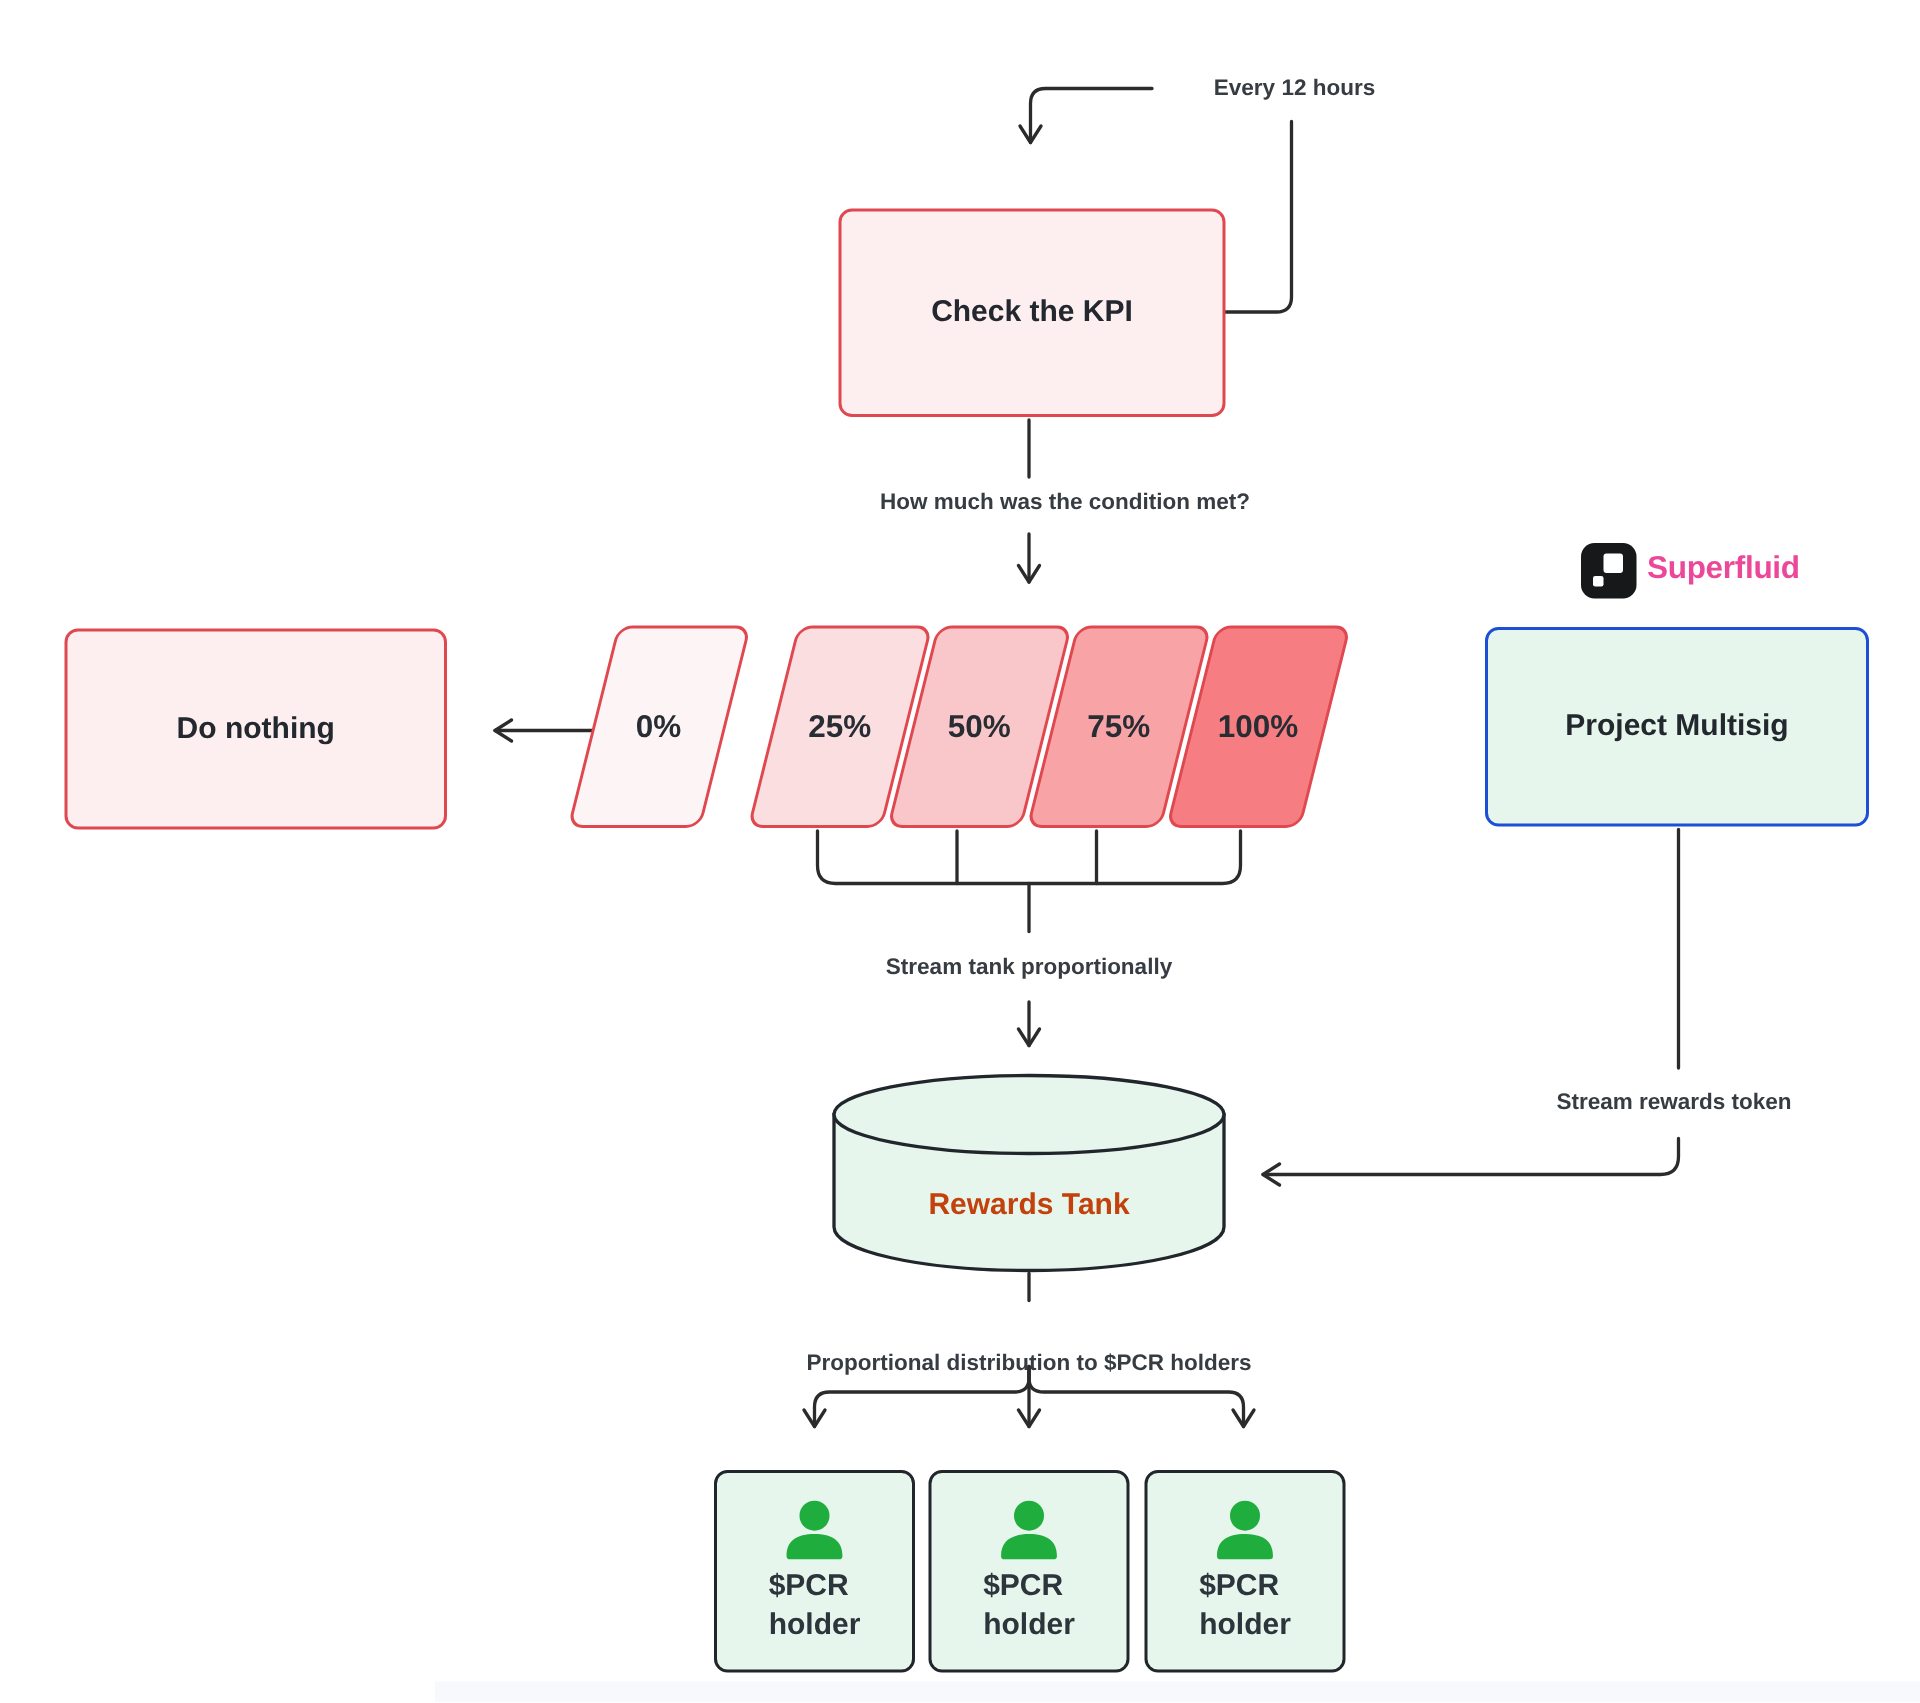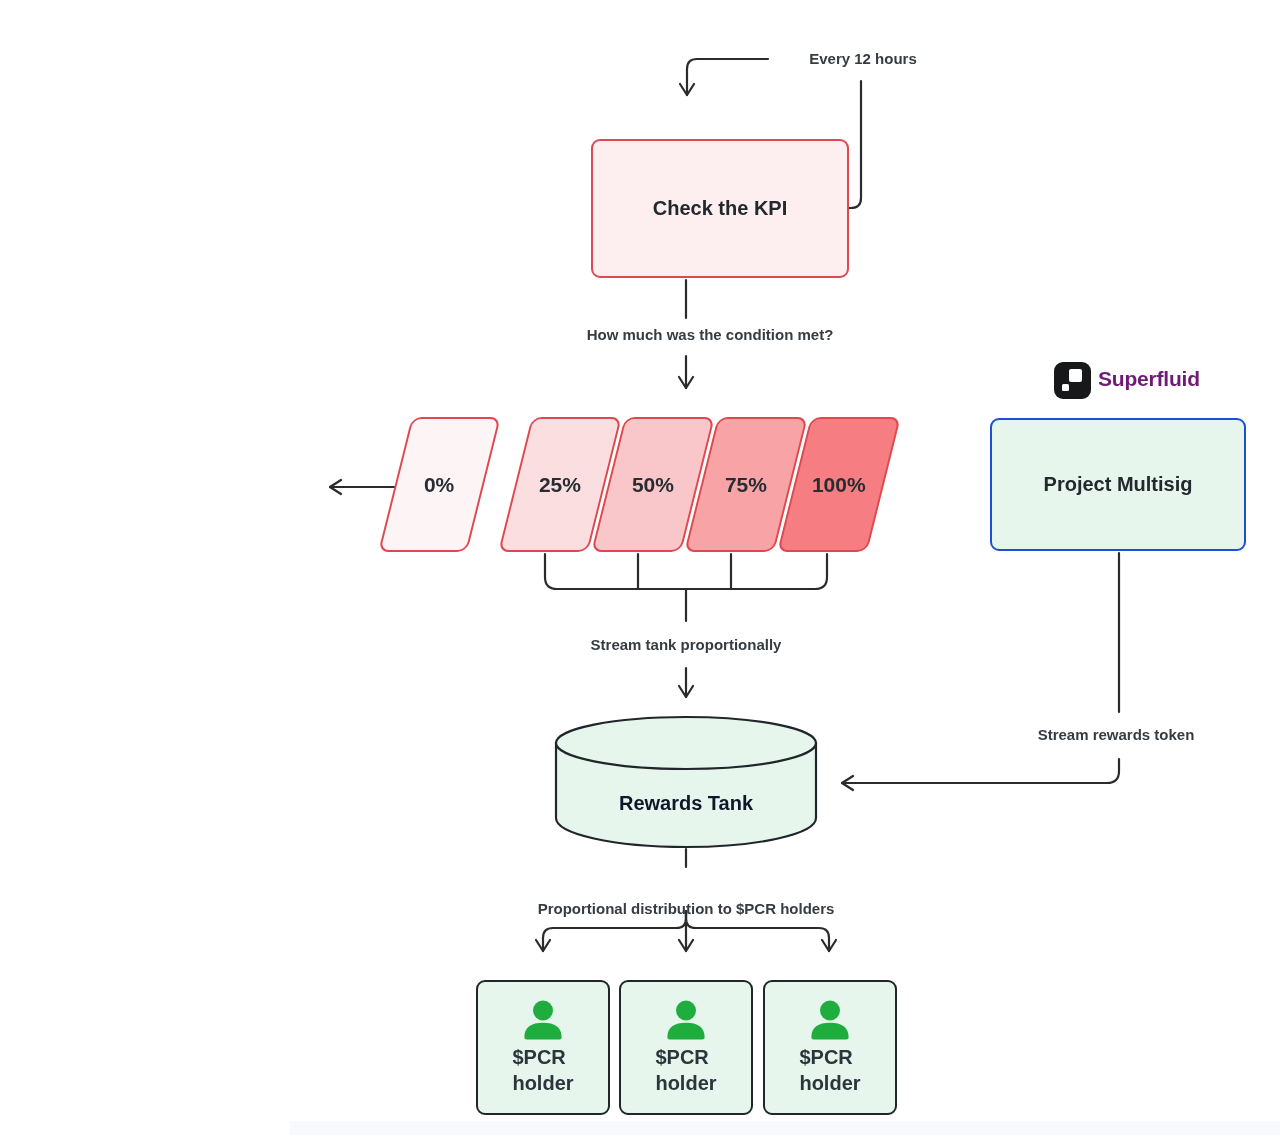--- a/index.html
+++ b/index.html
@@ -7,21 +7,21 @@
     position:relative; width:1280px; height:1135px; background:#ffffff;
     font-family:"Liberation Sans", sans-serif; overflow:hidden;
   }
   .stage svg.wires { position:absolute; left:0; top:0; }
 
   .node {
     position:absolute; box-sizing:border-box; border-radius:9px;
     display:flex; align-items:center; justify-content:center;
     font-weight:700; font-size:20px; color:#22282e; text-align:center;
   }
-  .pink  { background:#fdeef0; border:2px solid #e0484f;margin-left:32px; }
+  .pink  { background:#fdeef0; border:2px solid #e0484f; }
   .green { background:#e7f6ec; border:2px solid #1d4ed8; }
 
   .kpi-box      { left:559px; top:139px;  width:258px; height:139px; }
   .do-nothing   { left:43px;  top:419px;  width:255px; height:134px; }
   .multisig     { left:990px; top:418px;  width:256px; height:133px; }
 
   .para {
     position:absolute; top:417px; height:135px; width:90px; box-sizing:border-box;
     border:2px solid #e0484f; border-radius:10px; transform:skewX(-14deg);
     display:flex; align-items:center; justify-content:center;
@@ -35,38 +35,38 @@
 
   .lbl {
     position:absolute; transform:translateX(-50%);
     font-weight:600; font-size:15px; color:#363c42; white-space:nowrap;
   }
   .lbl-every    { left:863px;  top:50px; }
   .lbl-question { left:686px;  top:326px;margin-left:24px; }
   .lbl-empty    { left:686px;  top:636px; }
   .lbl-stream   { left:1116px; top:726px; }
   .lbl-dist     { left:686px;  top:882px;margin-top:18px; }
-  .lbl-tank     { left:686px;  top:792px; font-weight:700; font-size:20px; color:#0f172a; }
+  .lbl-tank     { left:686px;  top:792px; font-weight:700; font-size:20px; color:#c2410c; }
 
   .holder {
     position:absolute; top:980px; width:134px; height:135px; box-sizing:border-box;
     background:#e7f6ec; border:2px solid #20262b; border-radius:9px;
     display:flex; flex-direction:column; align-items:center; justify-content:center; gap:4px;
   }
   .holder-1 { left:476px; } .holder-2 { left:619px; } .holder-3 { left:763px; }
   .holder .person { width:46px; height:40px; }
   .holder .person svg { display:block; width:46px; height:40px; }
   .holder-text { font-size:20px; font-weight:600; color:#2c343c; line-height:26px; }
 
   .sf-icon { position:absolute; left:1054px; top:362px; width:37px; height:37px;
              background:#16181a; border-radius:9px; }
   .sf-sq-big   { position:absolute; left:15px; top:7px;  width:13px; height:13px; background:#fff; border-radius:2px; }
   .sf-sq-small { position:absolute; left:8px;  top:22px; width:7px;  height:7px;  background:#fff; border-radius:1.5px; }
   .sf-word { position:absolute; left:1098px; top:367px; font-size:21px; font-weight:600;
-             color:#701a75; letter-spacing:-0.2px; }
+             color:#ec4899; letter-spacing:-0.2px; }
 
   .bottom-strip { position:absolute; left:290px; top:1121px; width:990px; height:14px; background:#f7f9fc; }
 </style>
 </head>
 <body>
 
 <div class="stage">
 
   <svg class="wires" width="1280" height="1135" viewBox="0 0 1280 1135">
     <defs>
@@ -114,20 +114,23 @@
   <div class="lbl lbl-question">How much was the condition met?</div>
   <div class="lbl lbl-empty">Stream tank proportionally</div>
   <div class="lbl lbl-stream">Stream rewards token</div>
   <div class="lbl lbl-dist">Proportional distribution to $PCR holders</div>
   <div class="lbl lbl-tank">Rewards Tank</div>
 
   <div class="node pink kpi-box">
     <span>Check the KPI</span>
   </div>
 
+  <div class="node pink do-nothing">
+    <span>Do nothing</span>
+  </div>
 
   <div class="para para-0">
     <span class="pct">0%</span>
   </div>
   <div class="para para-25">
     <span class="pct">25%</span>
   </div>
   <div class="para para-50">
     <span class="pct">50%</span>
   </div>

